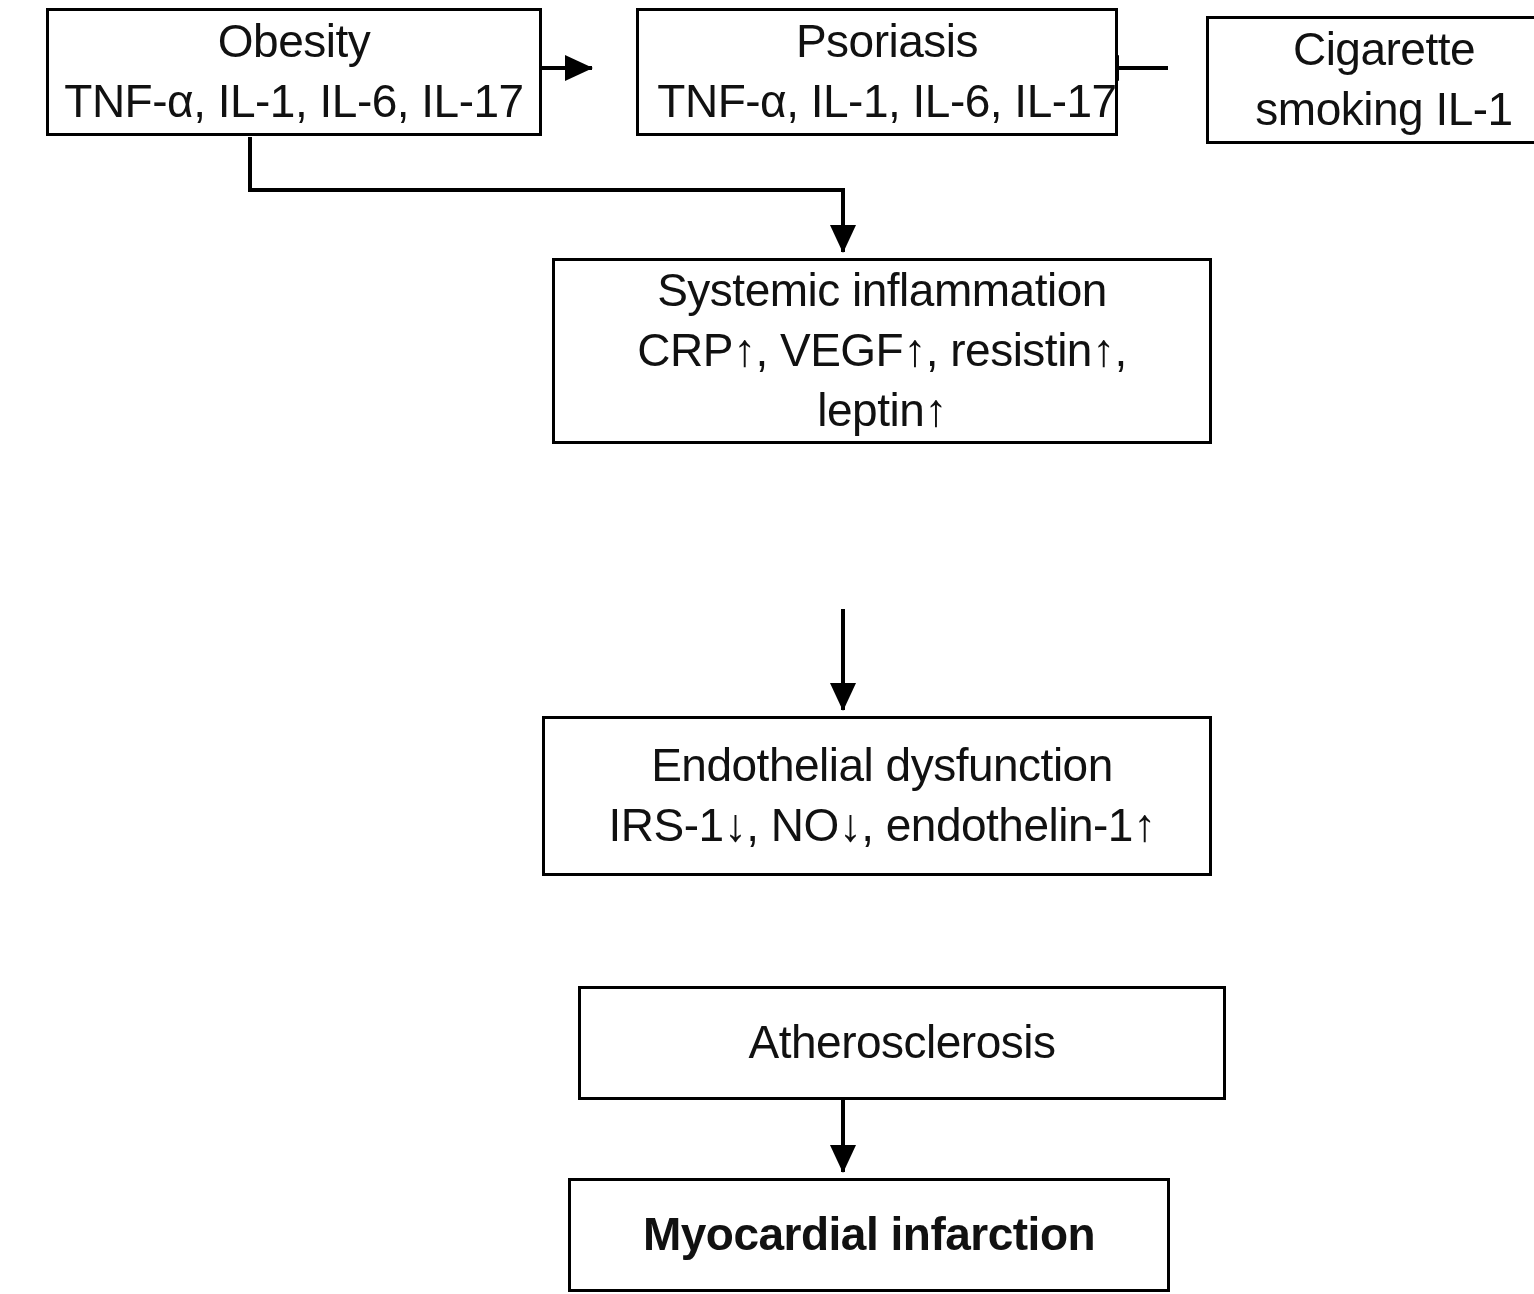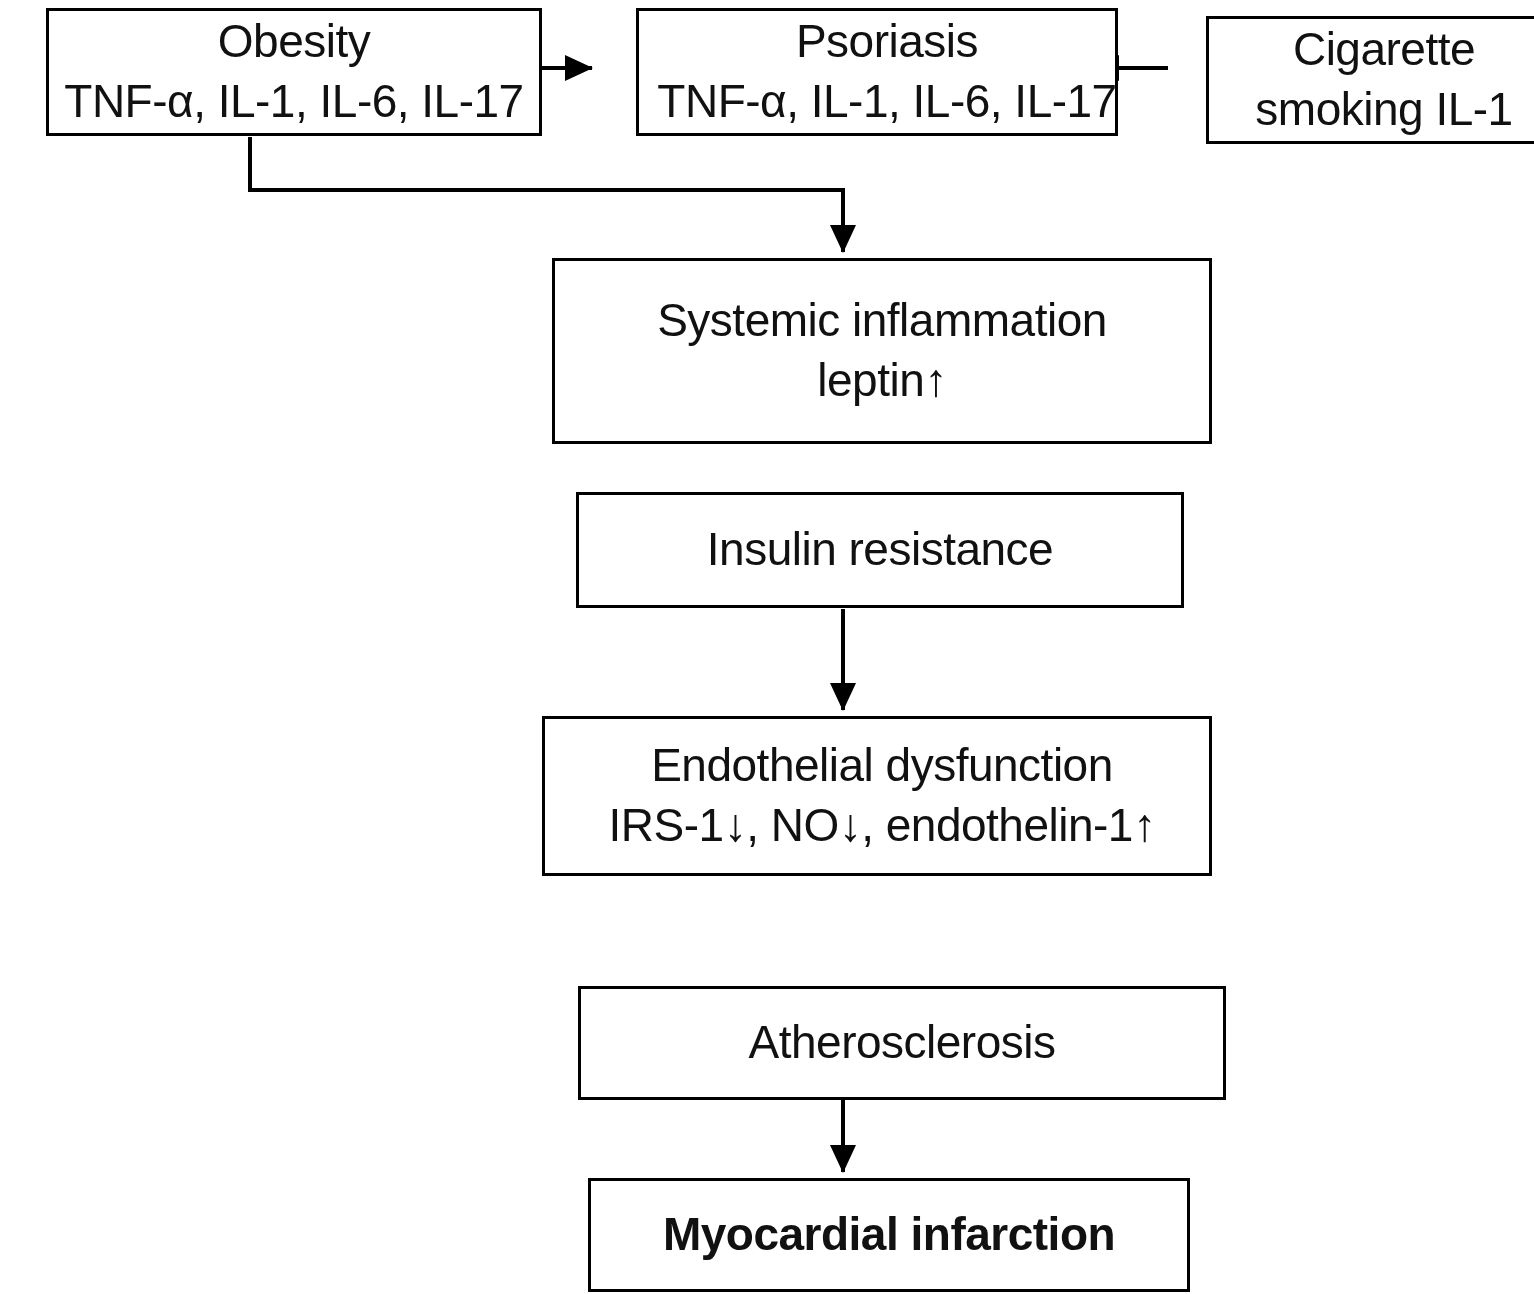--- a/index.html
+++ b/index.html
@@ -38,21 +38,21 @@
     margin-left: 36px;
   }
   .node .line { white-space: nowrap; }
   #box-obesity     { left: 10px;   top: 8px;    width: 496px; height: 128px; }
   #box-psoriasis   { left: 600px;  top: 8px;    width: 482px; height: 128px; padding-left: 20px; }
   #box-cigarette   { left: 1170px; top: 16px;    width: 356px; height: 128px; }
   #box-systemic    { left: 516px;  top: 258px;  width: 660px; height: 186px; align-items: center; }
   #box-insulin     { left: 540px;  top: 492px;  width: 608px; height: 116px; }
   #box-endothelial { left: 506px;  top: 716px;  width: 670px; height: 160px; padding-left: 10px; }
   #box-athero      { left: 542px;  top: 986px;  width: 648px; height: 114px; }
-  #box-mi          { left: 552px;  top: 1178px; width: 602px; height: 114px; font-weight: bold; }
+  #box-mi          { left: 532px;  top: 1178px; width: 602px; height: 114px; font-weight: bold; }
 </style>
 </head>
 <body>
 
 <div class="canvas">
 
   <svg class="connector-layer" viewBox="0 0 1534 1294" xmlns="http://www.w3.org/2000/svg">
     <defs>
       <marker id="ah" markerUnits="userSpaceOnUse" markerWidth="30" markerHeight="26" refX="27" refY="13" orient="auto-start-reverse">
         <path d="M0,0 L28,13 L0,26 Z" fill="#000000"></path>
@@ -80,26 +80,24 @@
     <div class="line">TNF-α, IL-1, IL-6, IL-17</div>
   </div>
 
   <div class="node" id="box-cigarette">
     <div class="line">Cigarette</div>
     <div class="line">smoking IL-1</div>
   </div>
 
   <div class="node" id="box-systemic">
     <div class="line">Systemic inflammation</div>
+    <div class="line">CRP↑, VEGF↑, resistin↑,</div>
     <div class="line">leptin↑</div>
   </div>
 
-  <div class="node" id="box-insulin">
-    <div class="line">Insulin resistance</div>
-  </div>
 
   <div class="node" id="box-endothelial">
     <div class="line">Endothelial dysfunction</div>
     <div class="line">IRS-1↓, NO↓, endothelin-1↑</div>
   </div>
 
   <div class="node" id="box-athero">
     <div class="line">Atherosclerosis</div>
   </div>
 

